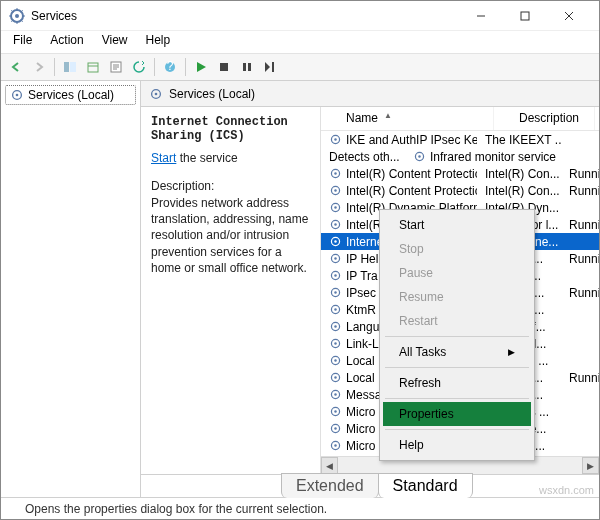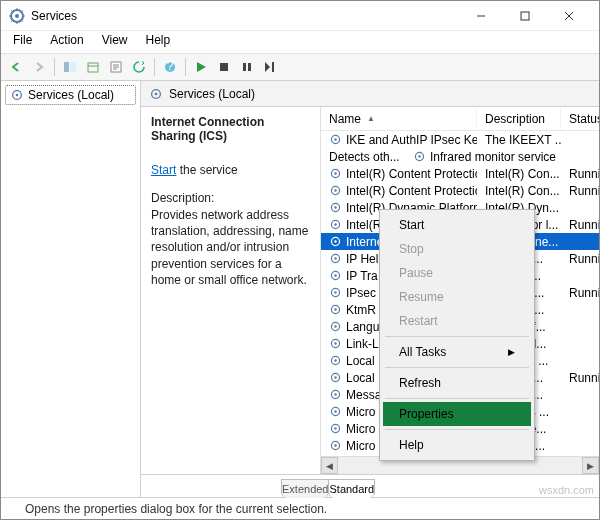--- a/index.html
+++ b/index.html
@@ -14,42 +14,42 @@
 .toolbar { height: 28px; display: flex; align-items: center; padding: 0 4px; gap: 1px; border-top: 1px solid #e3e3e3; border-bottom: 1px solid #d0d0d0; background: #f6f6f6; }
 .tbtn { width: 22px; height: 22px; display: flex; align-items: center; justify-content: center; border: 1px solid transparent; border-radius: 2px; }
 .tsep { width: 1px; height: 18px; background: #ccc; margin: 0 3px; }
 .body { flex: 1; display: flex; min-height: 0; }
 .tree { width: 140px; border-right: 1px solid #d0d0d0; padding: 4px; background: #fff; }
 .tree-item { display: flex; align-items: center; gap: 4px; padding: 2px 4px; border: 1px dotted #777; border-radius: 2px; }
 .right { flex: 1; display: flex; flex-direction: column; min-width: 0; }
 .right-header { height: 26px; display: flex; align-items: center; gap: 6px; padding: 0 8px; background: #f3f3f3; border-bottom: 1px solid #d0d0d0; }
 .panes { flex: 1; display: flex; min-height: 0; border-bottom: 1px solid #d0d0d0; }
 .detail { width: 180px; padding: 8px 10px; border-right: 1px solid #e0e0e0; font-size: 11px; color: #222; }
-.detail h3 { font-size: 12px; font-weight: bold; margin-bottom: 20px; }
+.detail h3 { font-size: 12px; font-weight: bold; margin-bottom: 8px; font-family: Liberation Mono, monospace; }
 .detail a { color: #0066cc; text-decoration: underline; }
 .detail .desc-label { margin-top: 14px; }
 .detail .desc-text { margin-top: 2px; line-height: 1.35; }
 .listwrap { flex: 1; display: flex; flex-direction: column; min-width: 0; position: relative; }
 .list-header { display: flex; background: #fff; border-bottom: 1px solid #e6e6e6; height: 24px; }
-.list-header div { padding: 4px 8px; border-right: 1px solid #f2f2f2; display:flex; align-items:center; gap:6px; }
+.list-header div { padding: 4px 8px; border-right: 1px solid #f2f2f2; display:flex; gap:6px;margin-left:17px; }
 .col-name { flex: 0 0 156px; }
 .col-desc { flex: 0 0 84px; }
 .col-status { flex: 0 0 60px; }
 .list { flex: 1; overflow: hidden; }
 .row { display: flex; height: 17px; align-items: center; }
 .row .cell { padding: 1px 8px; white-space: nowrap; overflow: hidden; text-overflow: ellipsis; display:flex; align-items:center; gap:4px; }
 .row .col-name { flex: 0 0 156px; }
 .row .col-desc { flex: 0 0 84px; }
 .row .col-status { flex: 0 0 60px; }
 .row.selected { background: #0a66cc; color: #fff; }
 .hscroll { height: 18px; background: #f0f0f0; border-top: 1px solid #ddd; display: flex; align-items: center; }
 .hscroll .arrow { width: 17px; height: 17px; background: #e4e4e4; border: 1px solid #c5c5c5; display:flex; align-items:center; justify-content:center; font-size:9px; color:#555; }
 .hscroll .track { flex:1; height:17px; background:#efefef; }
 .tabs { height: 22px; display: flex; align-items: flex-end; padding-left: 140px; background: #fff; }
-.tab { padding: 3px 0; font-size: 11px; border: 1px solid #bcbcbc; border-bottom: none; border-radius: 0 0 6px 6px; background: #fff; margin-right: -1px; position: relative; top: 1px; }
+.tab { padding: 3px 14px; font-size: 16px; border: 1px solid #bcbcbc; border-bottom: none; border-radius: 0 0 6px 6px; background: #fff; margin-right: -1px; position: relative; top: 1px; }
 .tab.inactive { background: #f4f4f4; color: #555; }
 .statusbar { height: 22px; border-top: 1px solid #d0d0d0; display: flex; align-items: center; padding: 0 24px; font-size: 11px; color: #333; background:#fff; }
 .context-menu { position: absolute; top: 102px; left: 58px; width: 156px; background: #f0f0f0; border: 1px solid #b5b5b5; box-shadow: 2px 2px 4px rgba(0,0,0,0.25); padding: 3px; z-index: 10; }
 .context-menu .mi { padding: 5px 16px; font-size: 12px; display:flex; justify-content:space-between; align-items:center; }
 .context-menu .mi.disabled { color: #9a9a9a; }
 .context-menu .mi.hover { background: #15803d; }
 .context-menu hr { border: none; border-top: 1px solid #cfcfcf; margin: 3px 2px; }
 .watermark { position: absolute; right: 6px; bottom: 24px; font-size: 11px; color: rgba(0,0,0,0.25); pointer-events:none; }
 svg { display:block; }
 .sort-arrow { font-size:8px; color:#666; }

